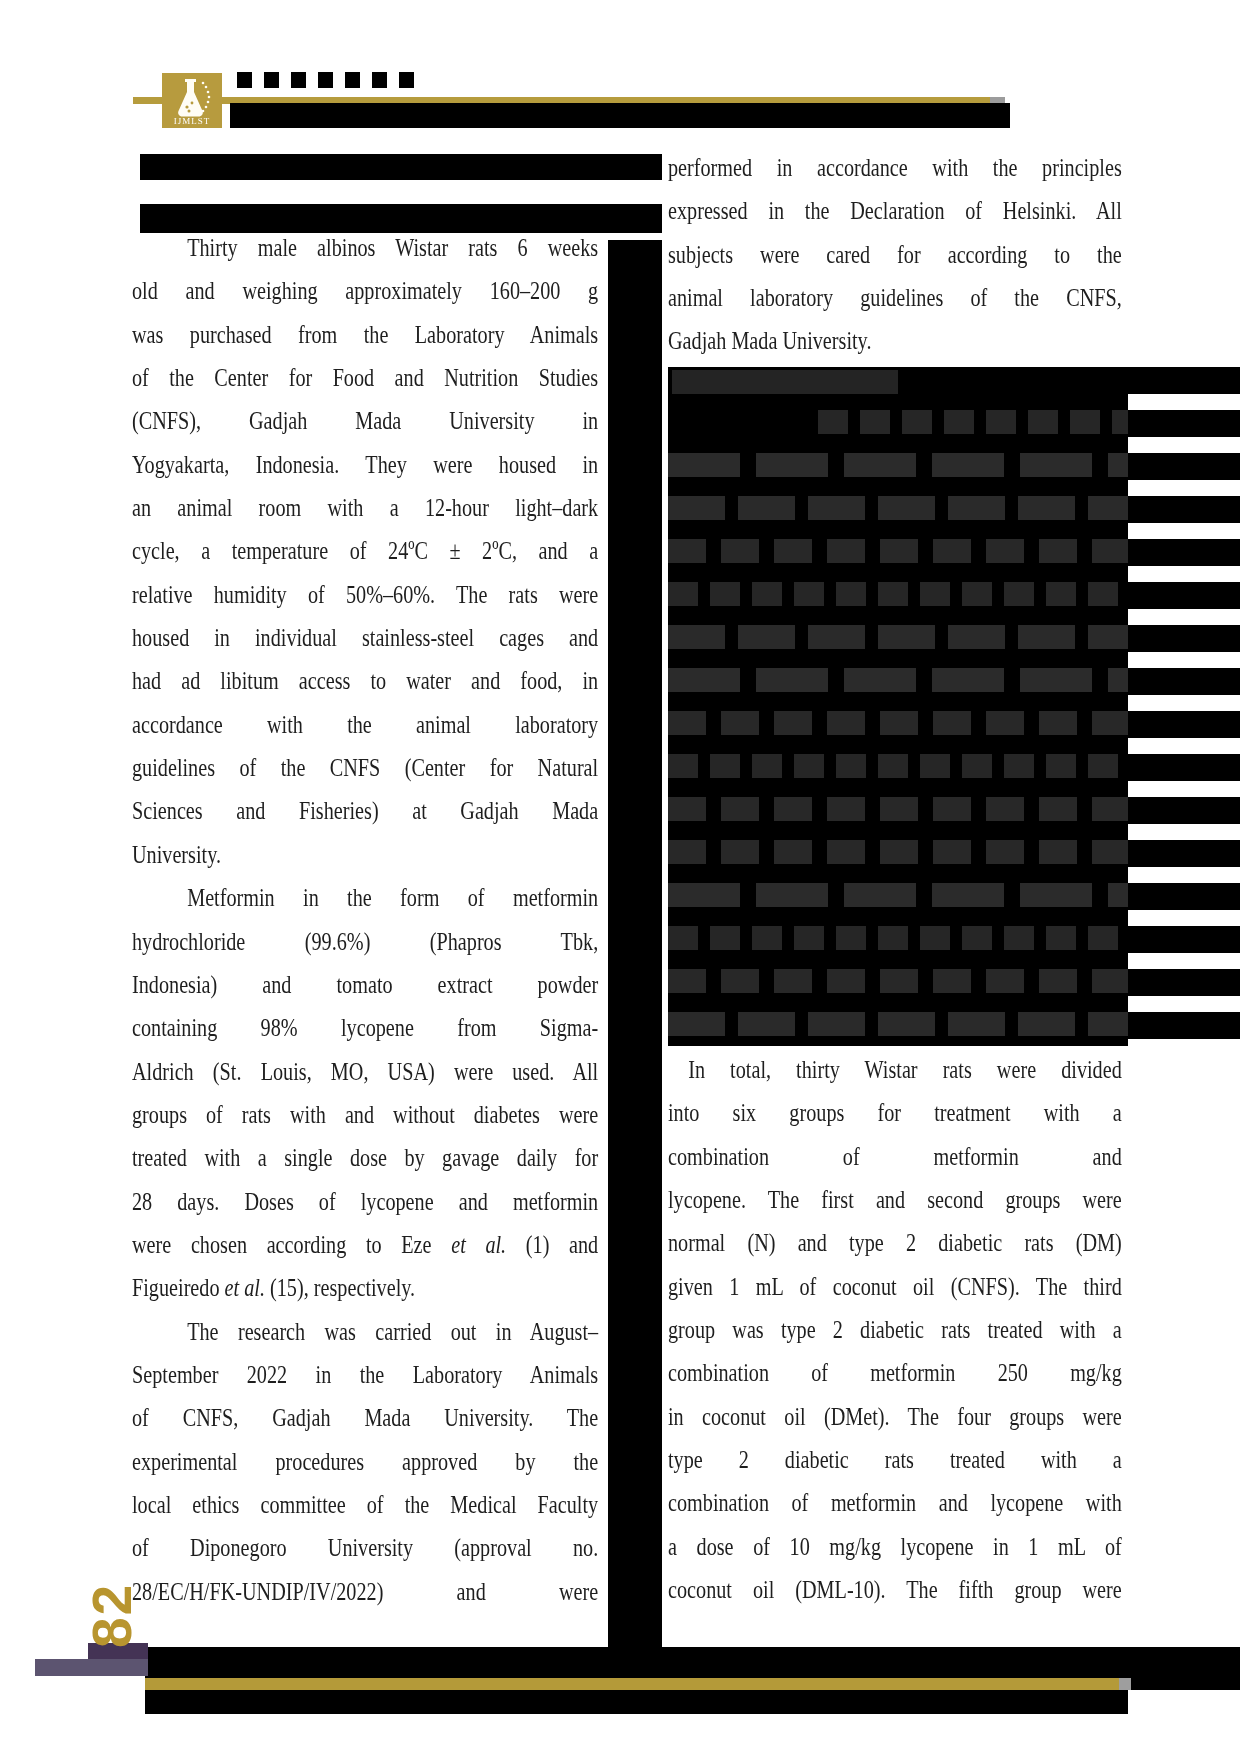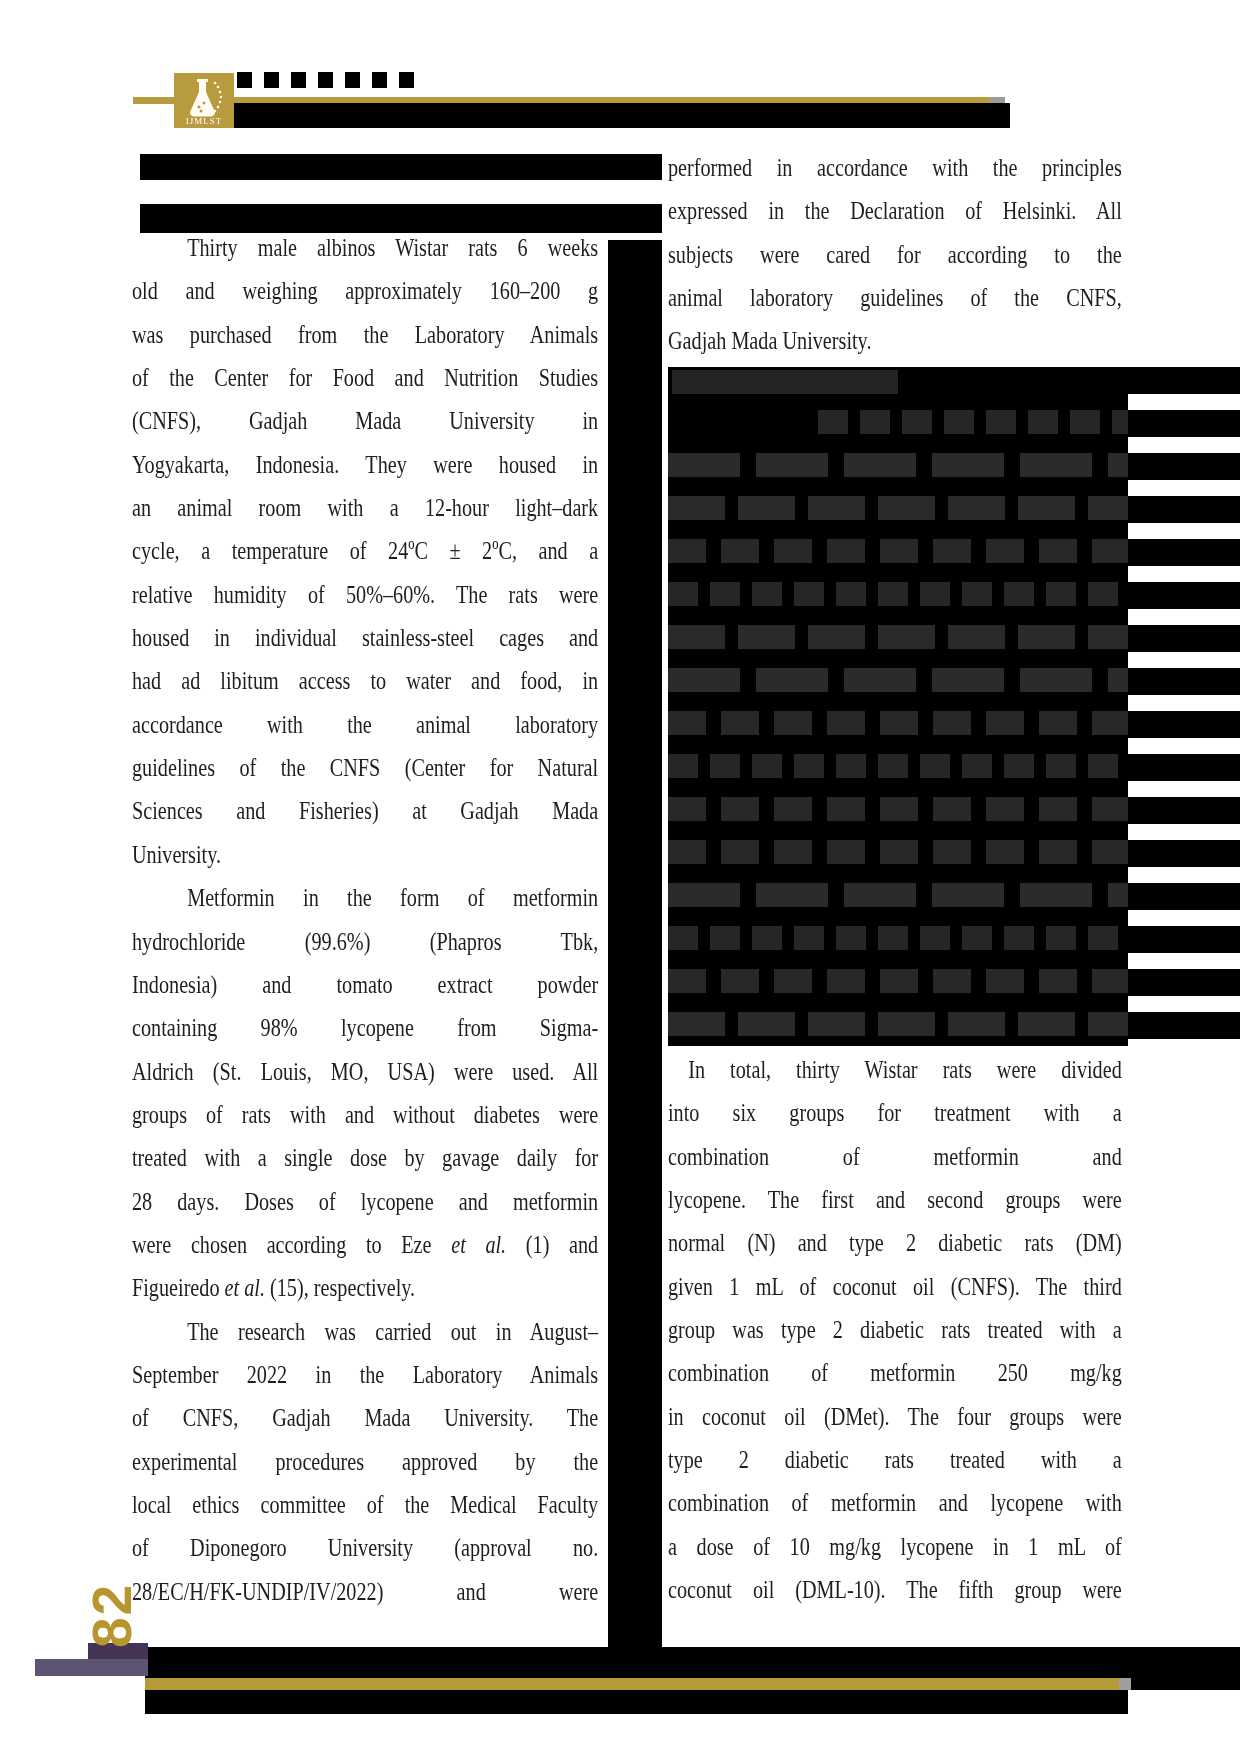--- a/index.html
+++ b/index.html
@@ -5,21 +5,21 @@
   html,body{margin:0;padding:0;background:#ffffff;}
   .page{position:relative;width:1240px;height:1754px;background:#ffffff;overflow:hidden;
         font-family:"Liberation Serif", serif;}
 
   
   .gold-line-top{position:absolute;left:133px;top:97px;width:857px;height:7px;background:#b69c3d;}
   .gold-line-top-cap{position:absolute;left:990px;top:97px;width:15px;height:7px;background:#9c9c9c;}
   .top-frags{position:absolute;left:237px;top:72px;width:182px;height:16px;
              background:repeating-linear-gradient(90deg,#000 0 15px,transparent 15px 27px);}
   .top-redact-bar{position:absolute;left:230px;top:103px;width:780px;height:25px;background:#000;}
-  .logo{position:absolute;left:174px;top:73px;width:60px;height:55px;}
+  .logo{position:absolute;left:162px;top:73px;width:60px;height:55px;}
 
   
   .lc-bar1{position:absolute;left:140px;top:154px;width:522px;height:26px;background:#000;}
   .lc-bar2{position:absolute;left:140px;top:204px;width:522px;height:29px;background:#000;}
 
   
   .gutter-strip{position:absolute;left:608px;top:240px;width:54px;height:1408px;background:#000;}
 
   
   .col{position:absolute;transform:scaleX(0.777);transform-origin:0 0;}

